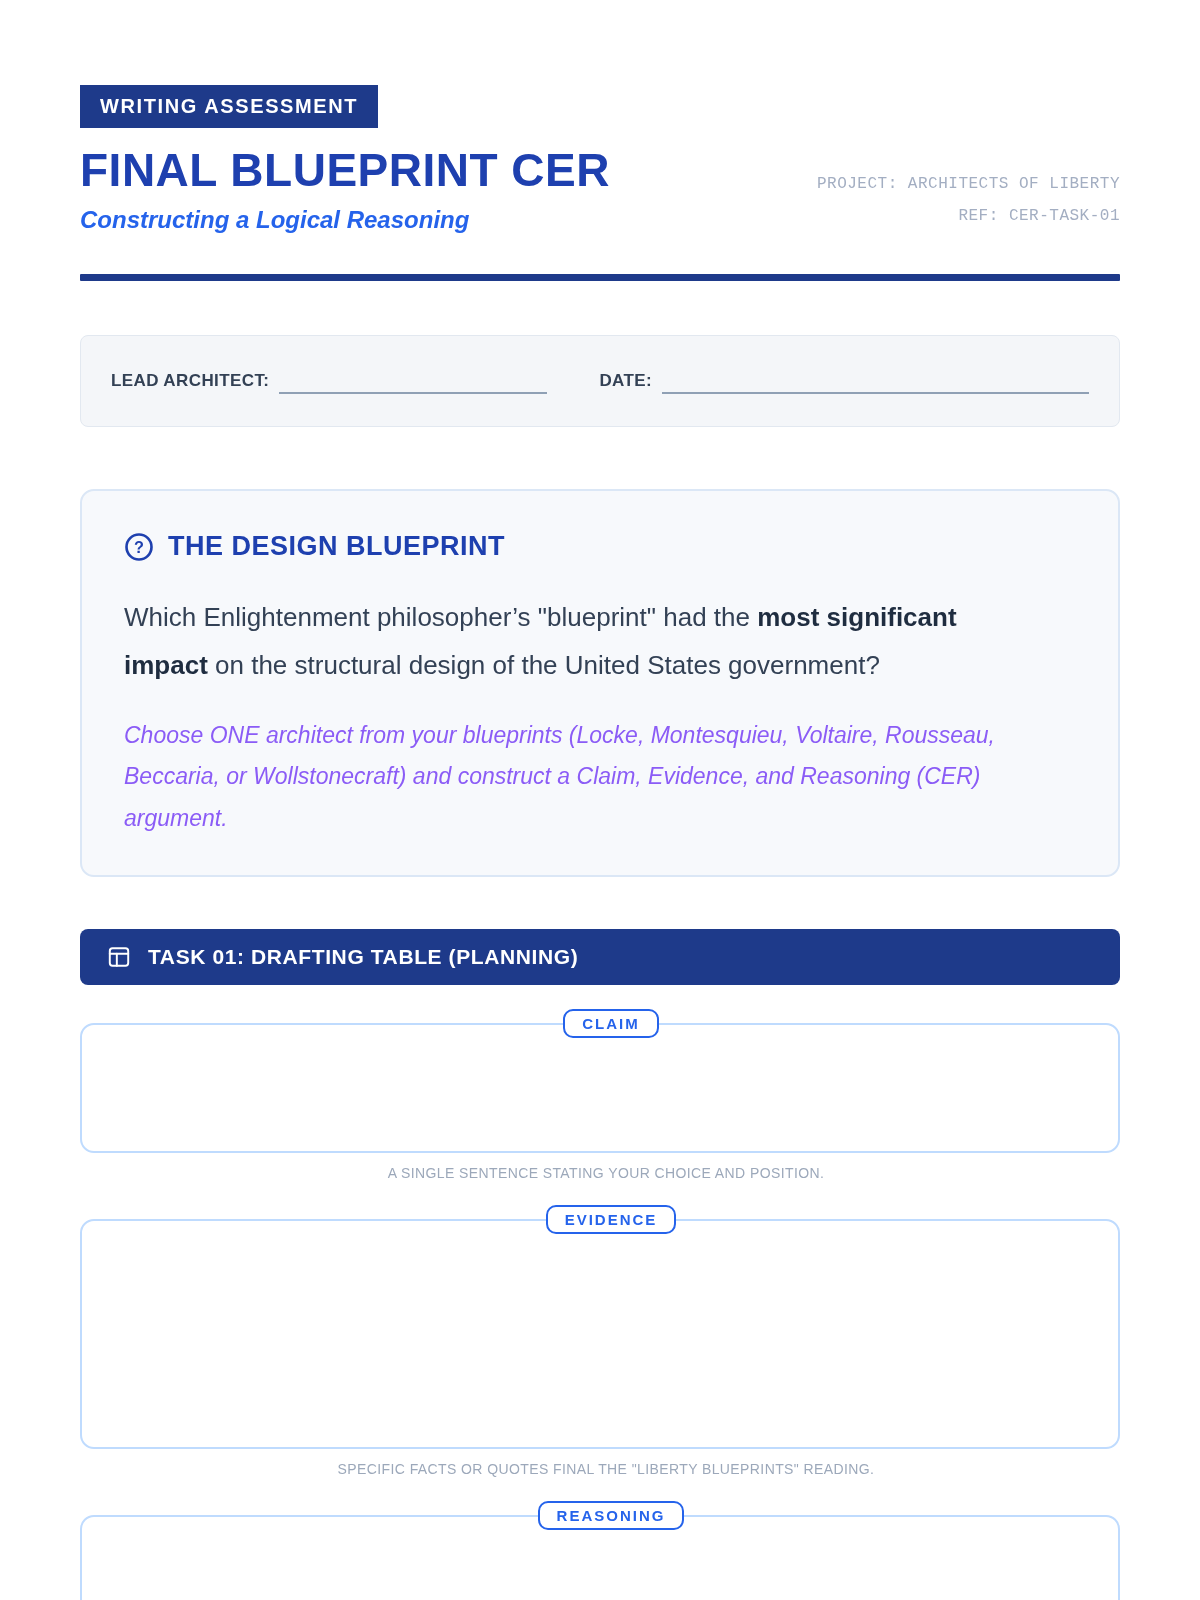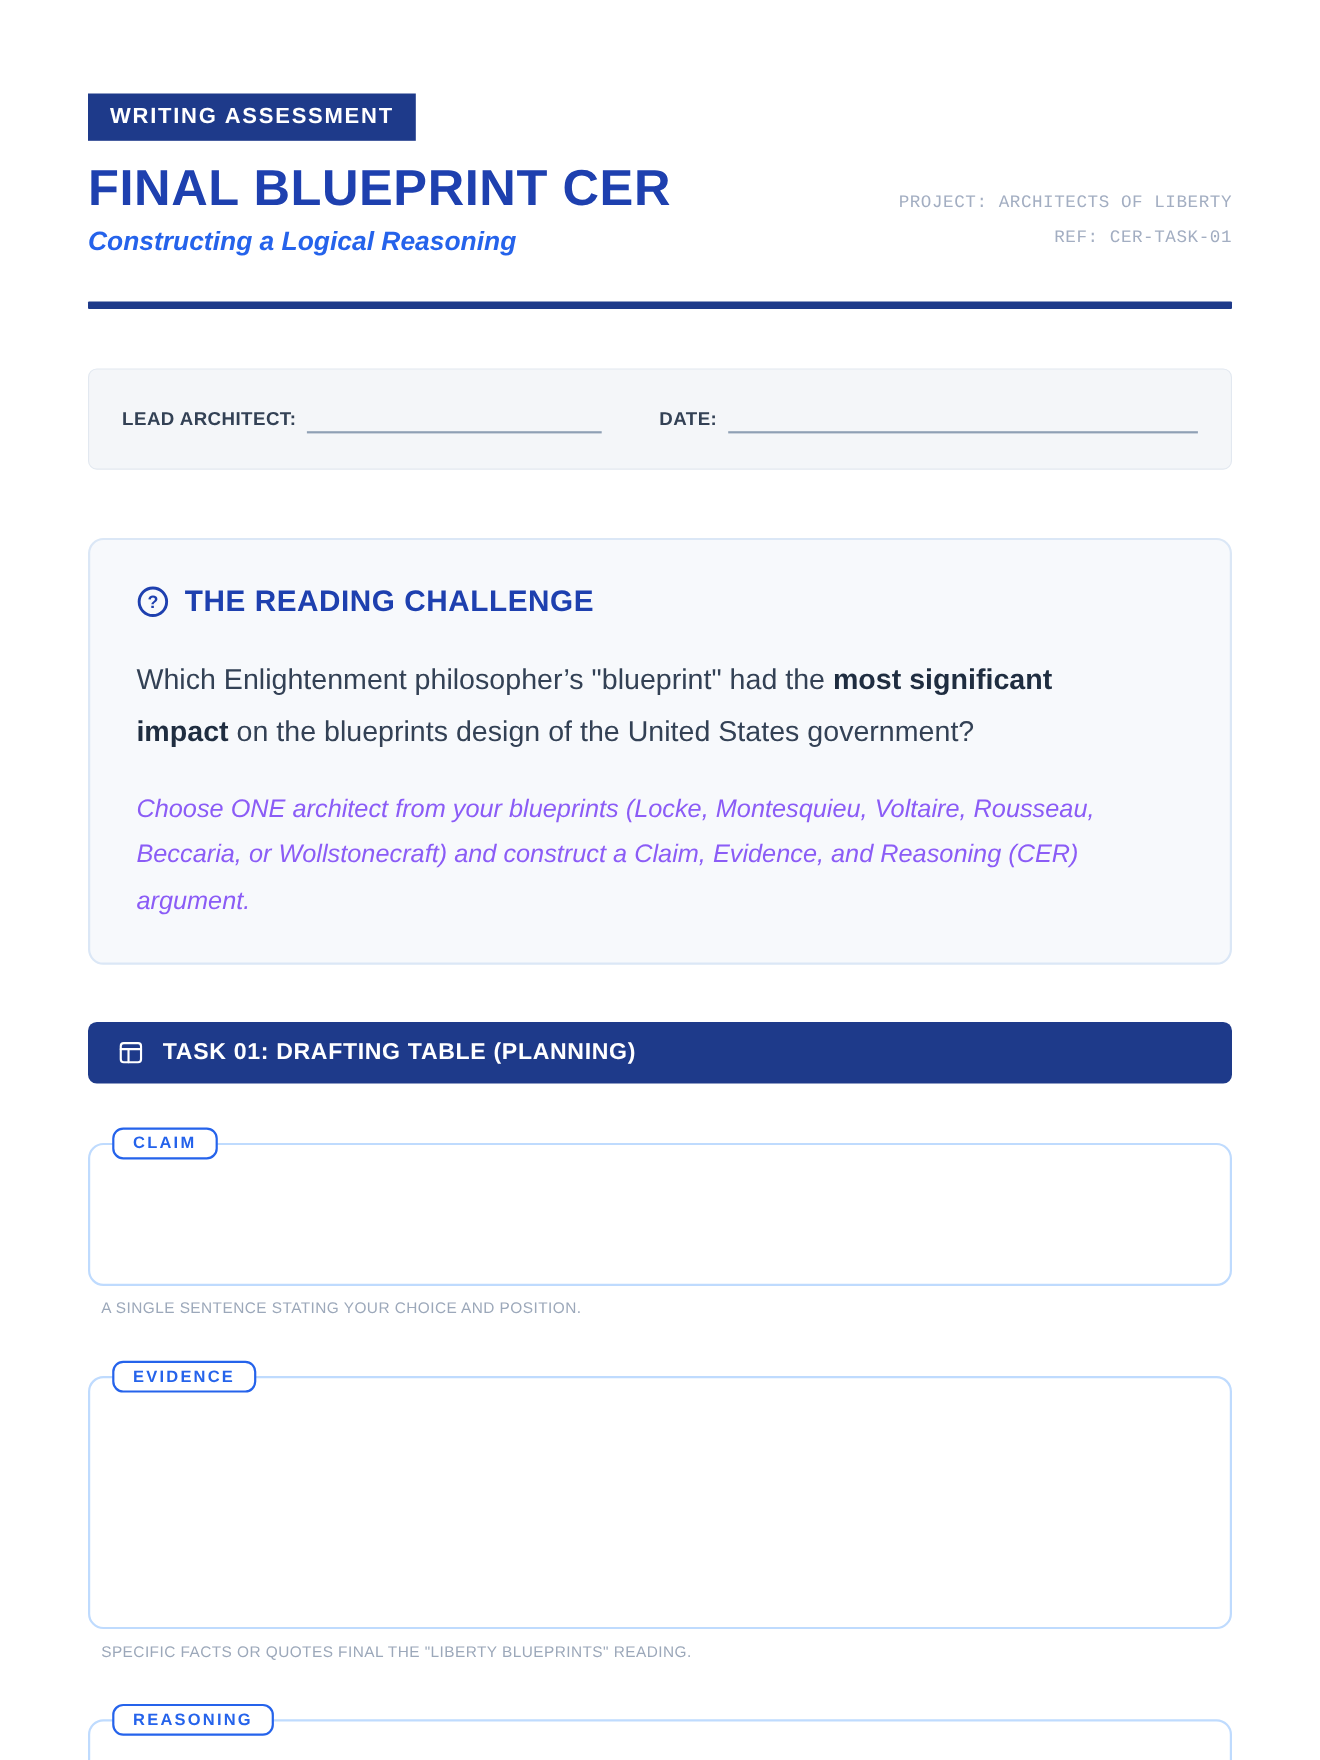--- a/index.html
+++ b/index.html
@@ -61,21 +61,21 @@
 
   
   .task-bar {
     margin-top: 52px; height: 56px; background: #1e3a8a; border-radius: 8px;
     display: flex; align-items: center; padding: 0 26px; gap: 16px; color: #ffffff;
   }
   .task-bar .icon { width: 26px; height: 26px; display: inline-flex; }
   .task-bar h3 { font-size: 21px; font-weight: 700; letter-spacing: 0.6px; }
 
   
-  .field { margin-top: 40px; }
+  .field { margin-top: 24px; text-align: center; }
   .chip {
     position: relative; z-index: 2; display: inline-block; margin-left: 22px;
     background: #ffffff; border: 2px solid #2563eb; border-radius: 10px;
     color: #2563eb; font-size: 15px; font-weight: 700; letter-spacing: 2px;
     padding: 4px 17px;
   }
   .field-box {
     position: relative; z-index: 1; margin-top: -15px; background: #ffffff;
     border: 2px solid #bfdbfe; border-radius: 14px;
   }
@@ -116,23 +116,23 @@
   </div>
 
   <div class="challenge-box">
     <div class="challenge-heading">
       <span class="icon">
         <svg viewBox="0 0 24 24" width="30" height="30" fill="none" stroke="#1e40af" stroke-width="2.1">
           <circle cx="12" cy="12" r="10"></circle>
           <text x="12" y="16.5" text-anchor="middle" stroke="none" fill="#1e40af" font-family="Liberation Sans, sans-serif" font-size="13" font-weight="bold">?</text>
         </svg>
       </span>
-      <h2>THE READING CHALLENGE</h2>
+      <h2>THE DESIGN BLUEPRINT</h2>
     </div>
-    <p class="question"><span>Which Enlightenment philosopher’s "blueprint" had the </span><b>most significant impact</b><span> on the blueprints design of the United States government?</span></p>
+    <p class="question"><span>Which Enlightenment philosopher’s "blueprint" had the </span><b>most significant impact</b><span> on the structural design of the United States government?</span></p>
     <p class="challenge-note">Choose ONE architect from your blueprints (Locke, Montesquieu, Voltaire, Rousseau, Beccaria, or Wollstonecraft) and construct a Claim, Evidence, and Reasoning (CER) argument.</p>
   </div>
 
   <div class="task-bar">
     <span class="icon">
       <svg viewBox="0 0 24 24" width="26" height="26" fill="none" stroke="#ffffff" stroke-width="1.8" stroke-linecap="round">
         <rect x="3.5" y="4" width="17" height="16" rx="2.5"></rect>
         <line x1="3.5" y1="9" x2="20.5" y2="9"></line>
         <line x1="10" y1="9" x2="10" y2="20"></line>
       </svg>

